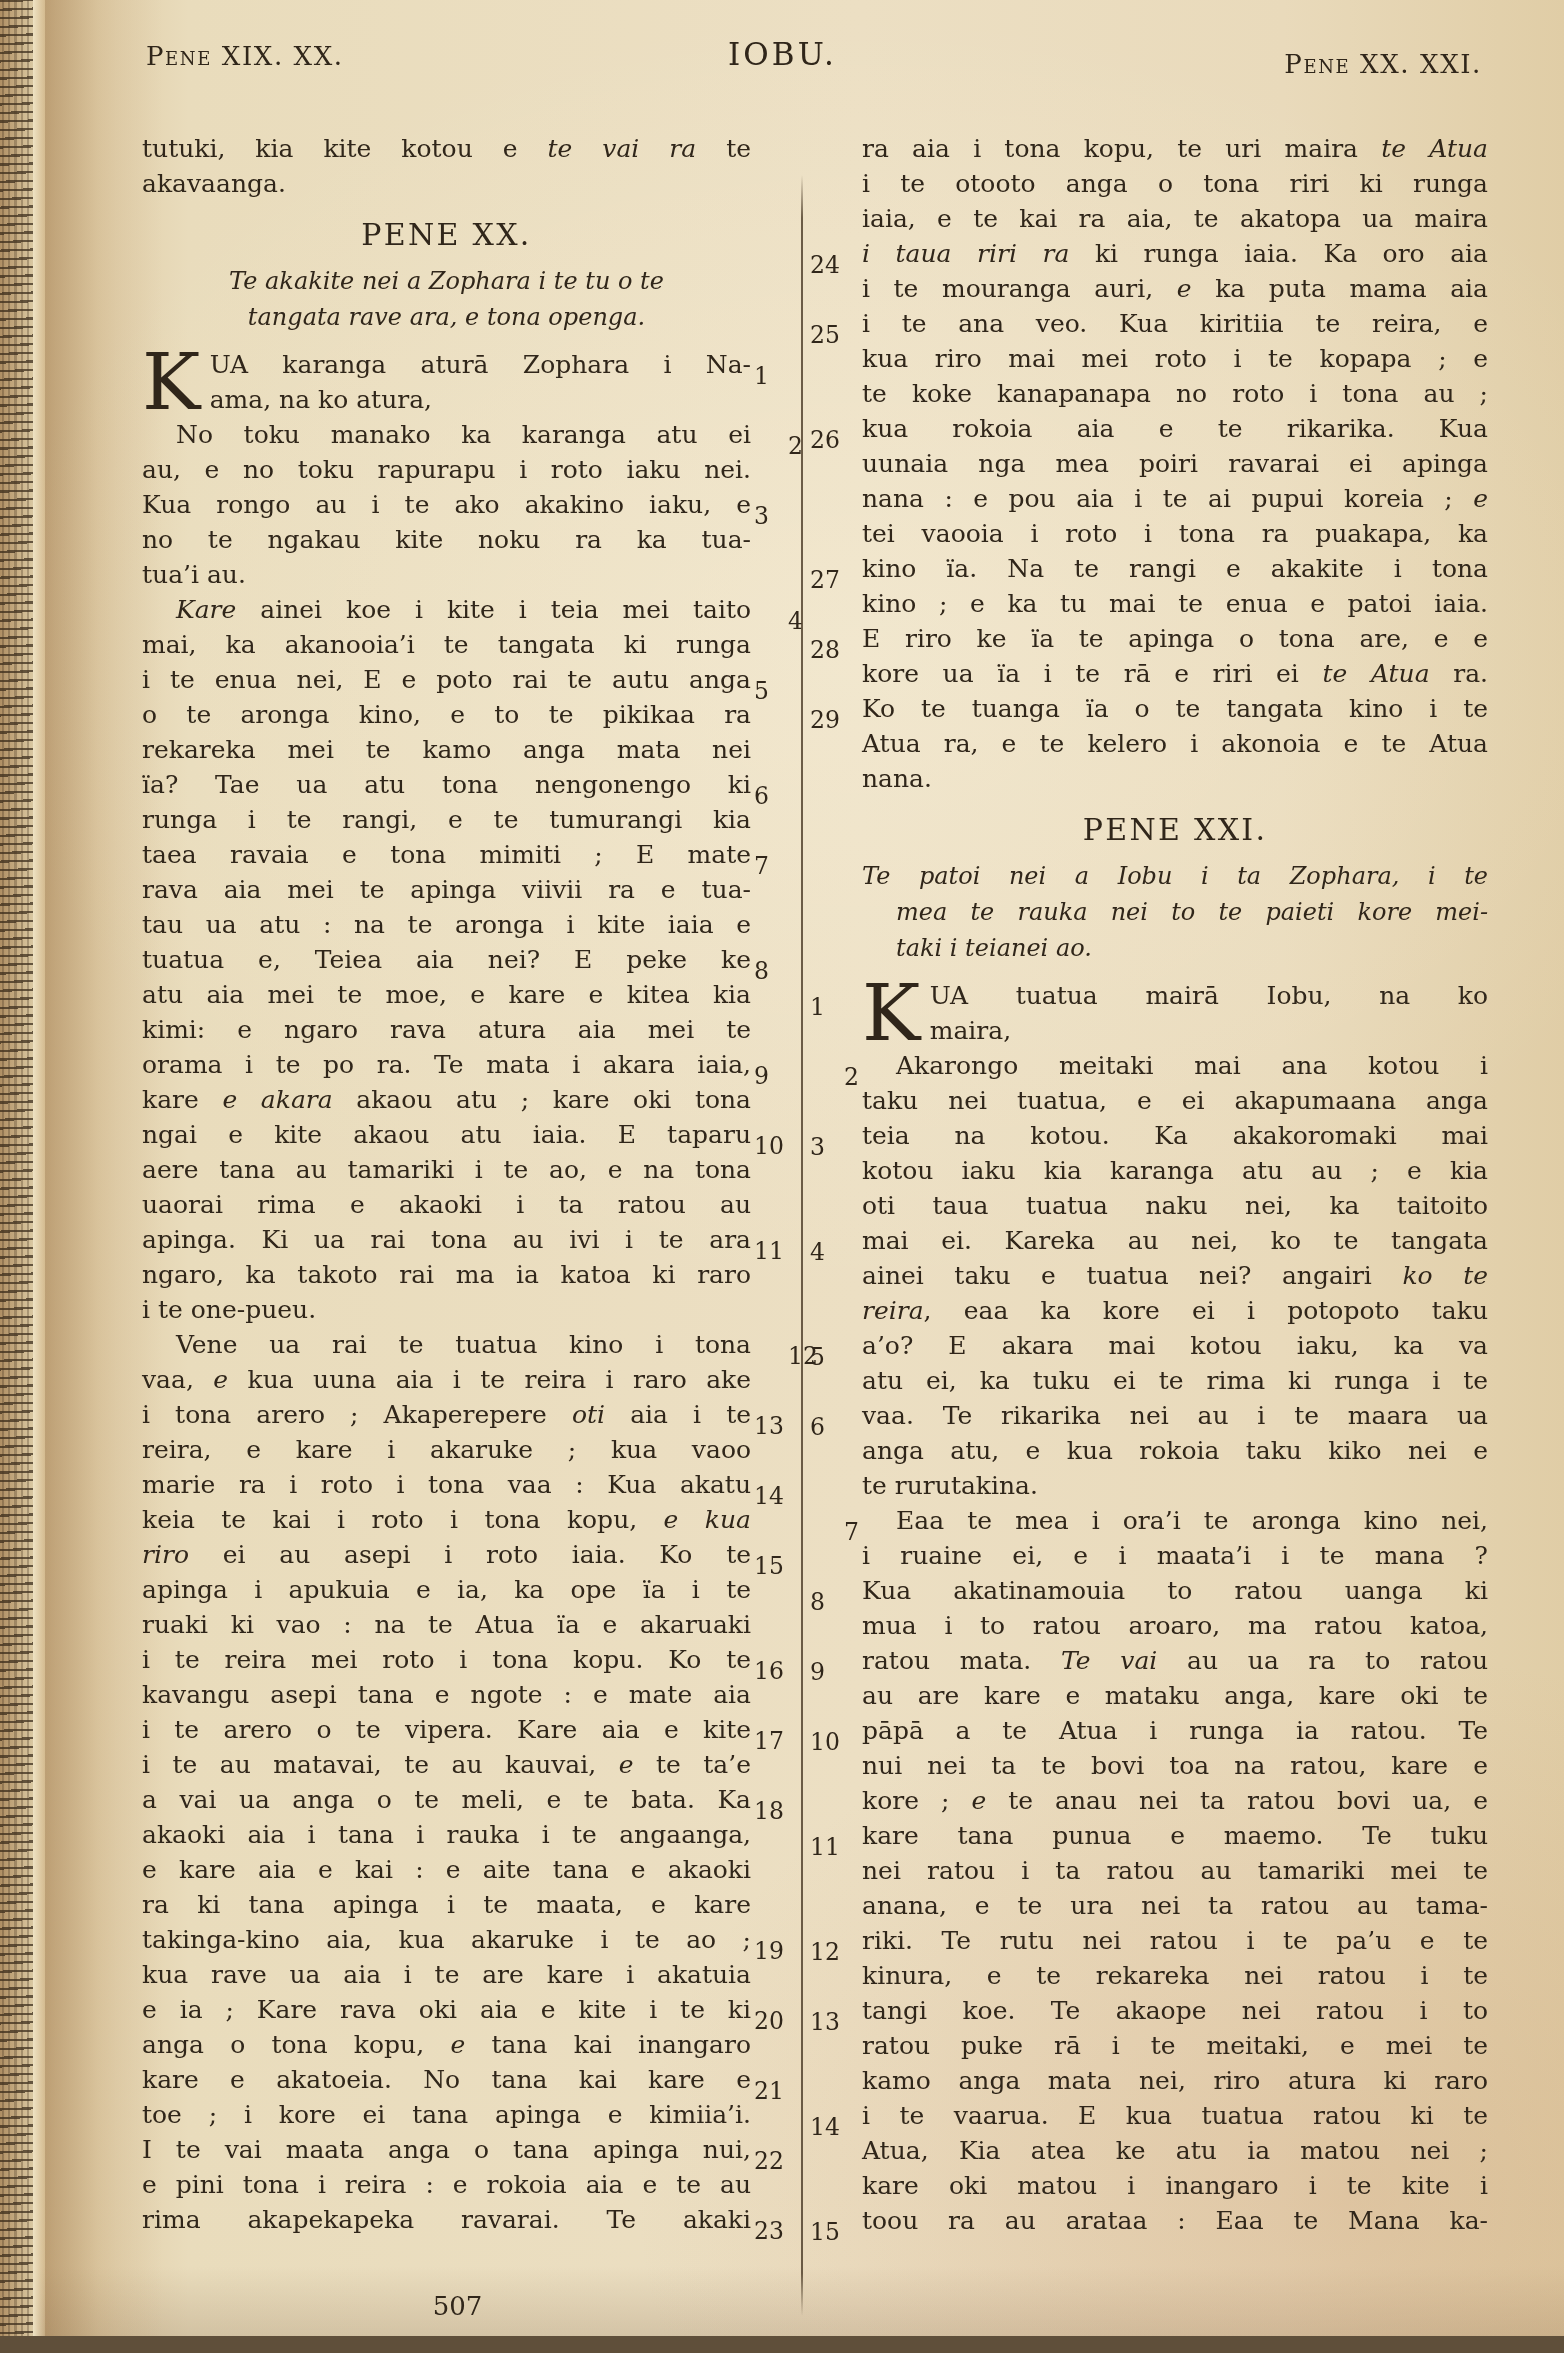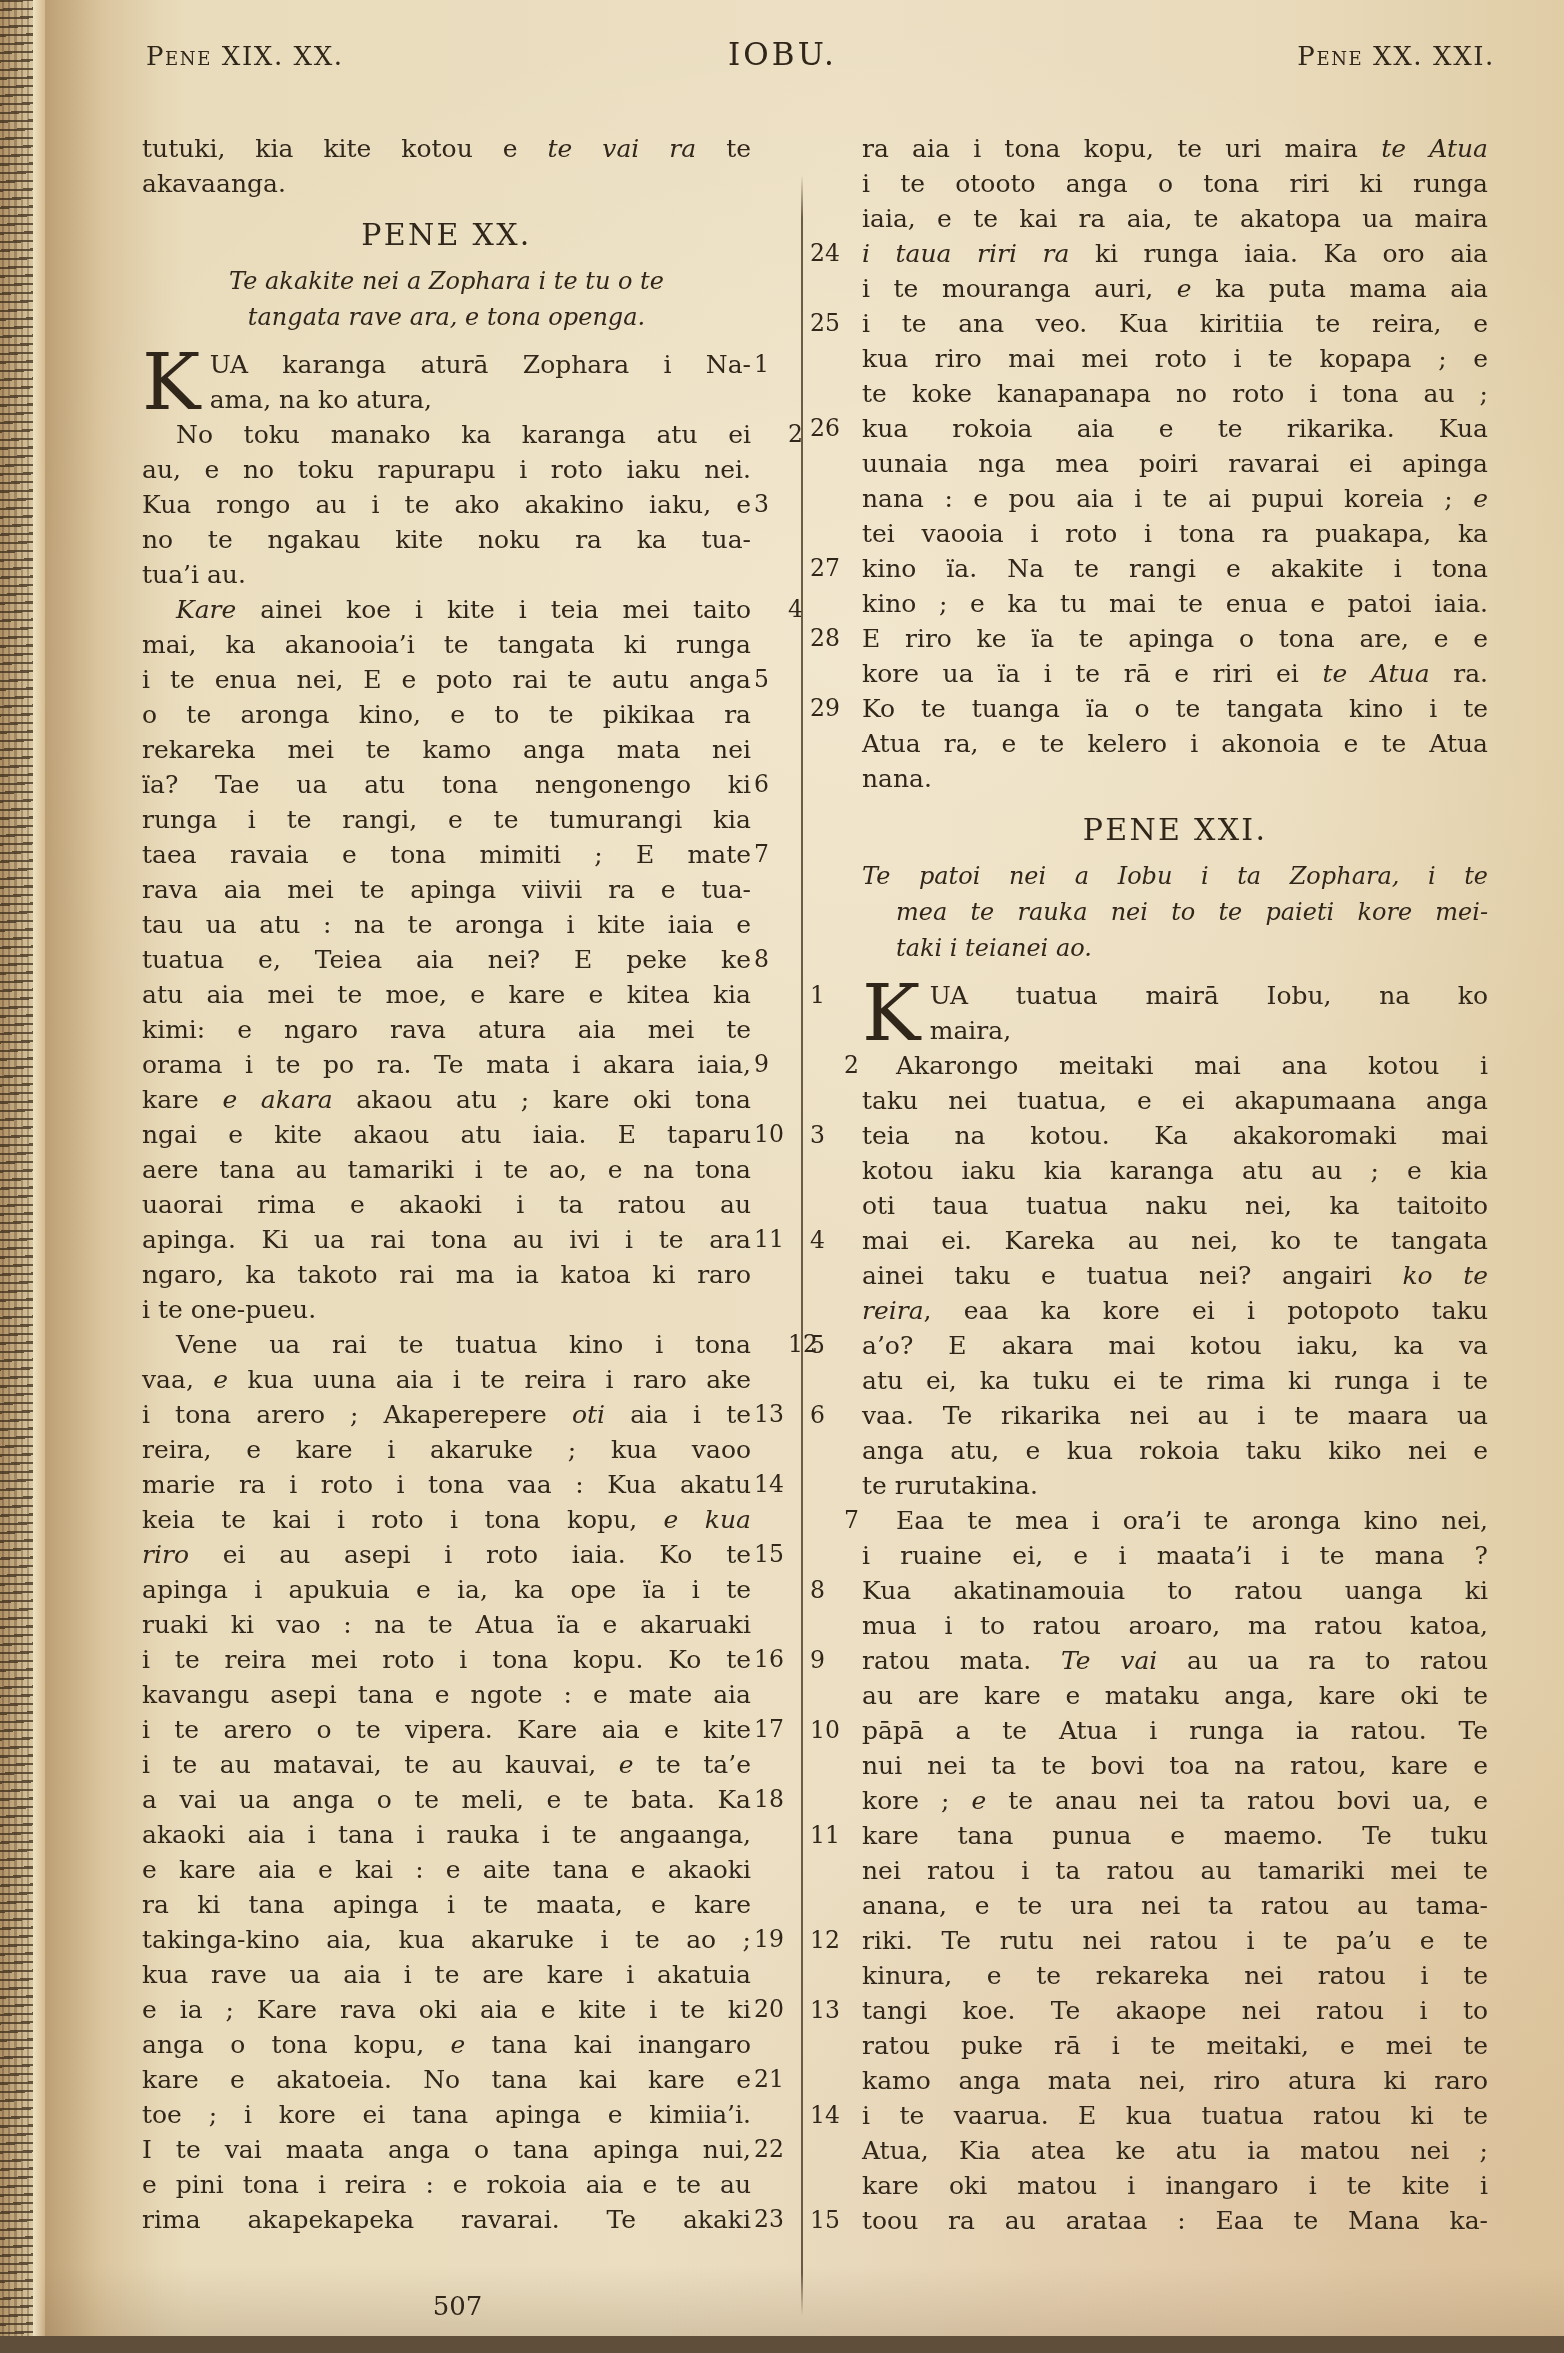--- a/index.html
+++ b/index.html
@@ -22,31 +22,31 @@
       linear-gradient(90deg,#a9875c,#c7ad83 55%,#d9c8a3);
   }
   .edge-light{position:absolute;left:33px;top:0;bottom:0;width:12.5px;
     background:linear-gradient(90deg,#efe3c4,rgba(239,227,196,0));}
   .gutter{position:absolute;left:45px;top:0;bottom:0;width:117px;
     background:linear-gradient(90deg,rgba(146,110,70,0.35),rgba(190,160,115,0.18) 45%,rgba(190,160,115,0));}
 
   .runhead{position:absolute;top:41px;font-size:26px;font-variant:small-caps;letter-spacing:1.6px;}
   .runhead.l{left:146px;}
   .runhead.c{left:50%;transform:translateX(-50%);font-variant:normal;font-size:31px;letter-spacing:3.1px;top:36px;}
-  .runhead.r{right:70px;}
+  .runhead.r{right:83px;margin-top:8px;}
 
   .col{position:absolute;top:131px;font-size:25px;line-height:35px;}
   .col-left{left:142px;width:609px;}
   .col-right{left:862px;width:626px;}
 
   .line{position:relative;text-align:justify;text-align-last:justify;}
   .line.noj{text-align-last:left;}
   .line.ctr{text-align:center;text-align-last:center;}
   .line.ind1{text-indent:34px;}
-  .vnum{position:absolute;top:0;font-size:23.5px;}
+  .vnum{position:absolute;top:12px;font-size:23.5px;}
   .col-left .vnum{right:-44px;width:41px;text-align:right;}
   .col-right .vnum{left:-52px;width:47px;text-align:left;}
 
   .heading{font-size:30px;letter-spacing:2.3px;text-align:center;text-align-last:center;margin:15.6px 0 11px;}
   .sub-block{margin-bottom:12.5px;}
   .sub-block .line{font-style:italic;font-size:24px;line-height:36px;}
 
   .dcblock{position:relative;}
   .dcblock::after{content:"";display:block;clear:both;}
   .dropcap{float:left;font-size:78px;line-height:67px;margin:2.3px 9.4px 0 0;}

